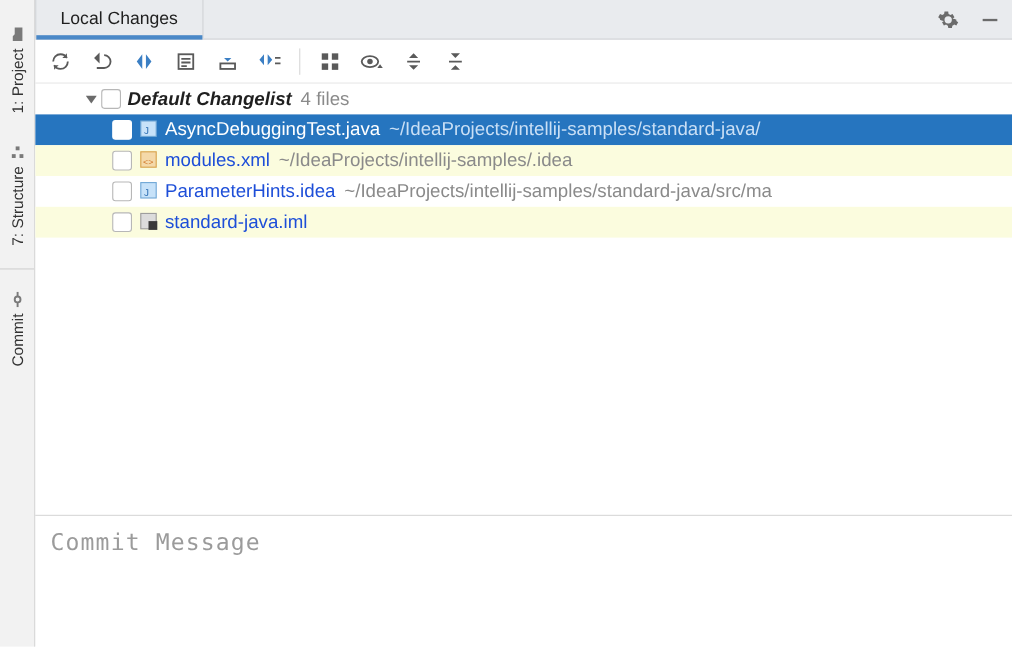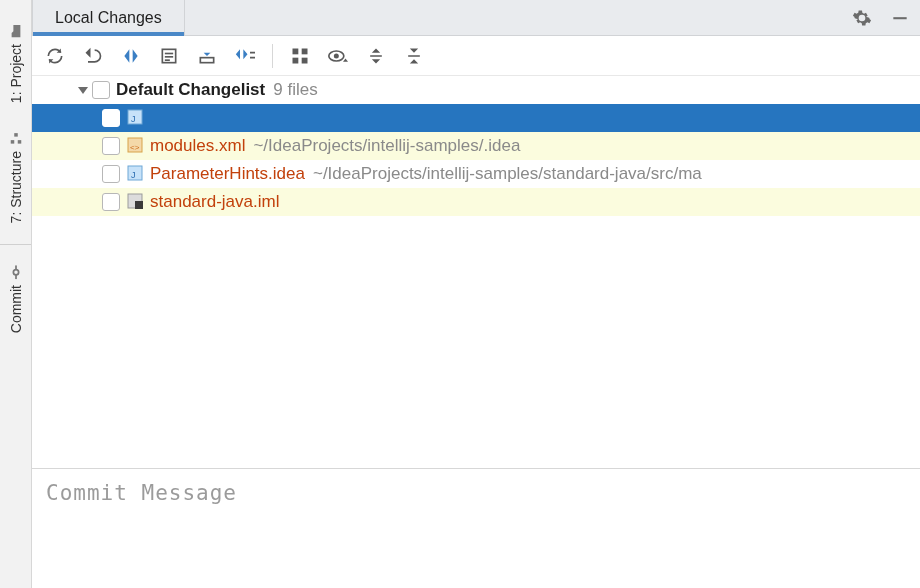--- a/index.html
+++ b/index.html
@@ -25,25 +25,25 @@
 
   .tree { flex:1; overflow:hidden; font-size:17px; }
   .row { display:flex; align-items:center; height:28px; padding-left:8px; white-space:nowrap; }
   .row.selected { background:#2675bf; color:#fff; }
   .row.selected .path { color:#c9dff5; }
   .row.moved { background:#fbfcde; }
   .tw { width:18px; display:flex; align-items:center; justify-content:center; cursor:pointer; }
   .cb { width:18px; height:18px; border:1px solid #b7b7b7; border-radius:3px; background:#fff; margin-right:6px; cursor:pointer; flex-shrink:0; }
   .row.selected .cb { border-color:#fff; }
   .icon { width:20px; height:20px; margin-right:4px; display:flex; align-items:center; justify-content:center; flex-shrink:0; }
-  .fname { color:#c2410c; }
+  .fname { color:#1d4ed8; }
   .fname.del { color:#8f5a4a; }
   .row.selected .fname { color:#fff; }
   .path { color:#8a8a8a; margin-left:8px; }
-  .bold { font-weight:700; }
+  .bold { font-weight:700;font-style:italic; }
   .count { color:#8a8a8a; font-weight:400; margin-left:8px; }
   .indent1 { padding-left: 42px; }
   .indent-file { padding-left: 70px; }
 
   .commit-area { border-top:1px solid #d7d7d7; padding:12px 14px; height:120px; }
   .commit-msg { font-family: "SF Mono","Menlo","Consolas",monospace; font-size:21px; color:#9b9b9b; letter-spacing:1px; }
 
   svg { display:block; }
 </style>
 </head>
@@ -165,31 +165,33 @@
     <div class="tree">
 
       <div class="row indent1">
         <div class="tw">
           <svg width="10" height="10" viewBox="0 0 10 10">
               <path fill="#6b6b6b" d="M0 2h10L5 9z"></path>
             </svg>
         </div>
         <div class="cb"></div>
         <span class="bold">Default Changelist</span>
-        <span class="count">9 files</span>
+        <span class="count">4 files</span>
       </div>
 
       <div class="row selected indent-file">
         <div class="cb"></div>
         <div class="icon">
           <svg width="18" height="18" viewBox="0 0 18 18">
               <rect x="1" y="1" width="14" height="14" fill="#c7e2f9" stroke="#6fa7d6"></rect>
               <text x="4" y="13" font-size="9" fill="#2a6bb0" font-family="Arial">J</text>
             </svg>
         </div>
+        <span class="fname">AsyncDebuggingTest.java</span>
+        <span class="path">~/IdeaProjects/intellij-samples/standard-java/</span>
       </div>
 
       <div class="row moved indent-file">
         <div class="cb"></div>
         <div class="icon">
           <svg width="18" height="18" viewBox="0 0 18 18">
               <rect x="1" y="1" width="14" height="14" fill="#f4d9a9" stroke="#d8a24a"></rect>
               <text x="3" y="13" font-size="8" fill="#cc6d1d" font-family="Arial">&lt;&gt;</text>
             </svg>
         </div>

